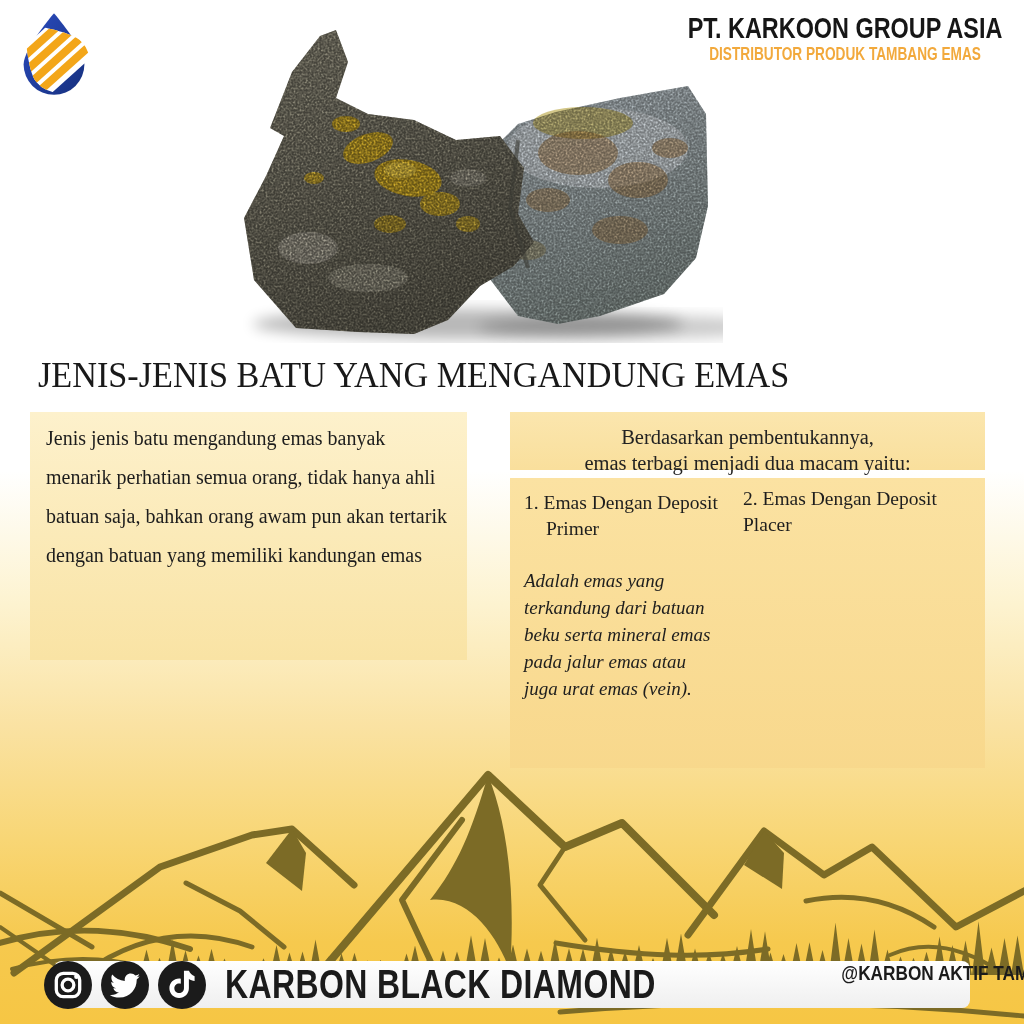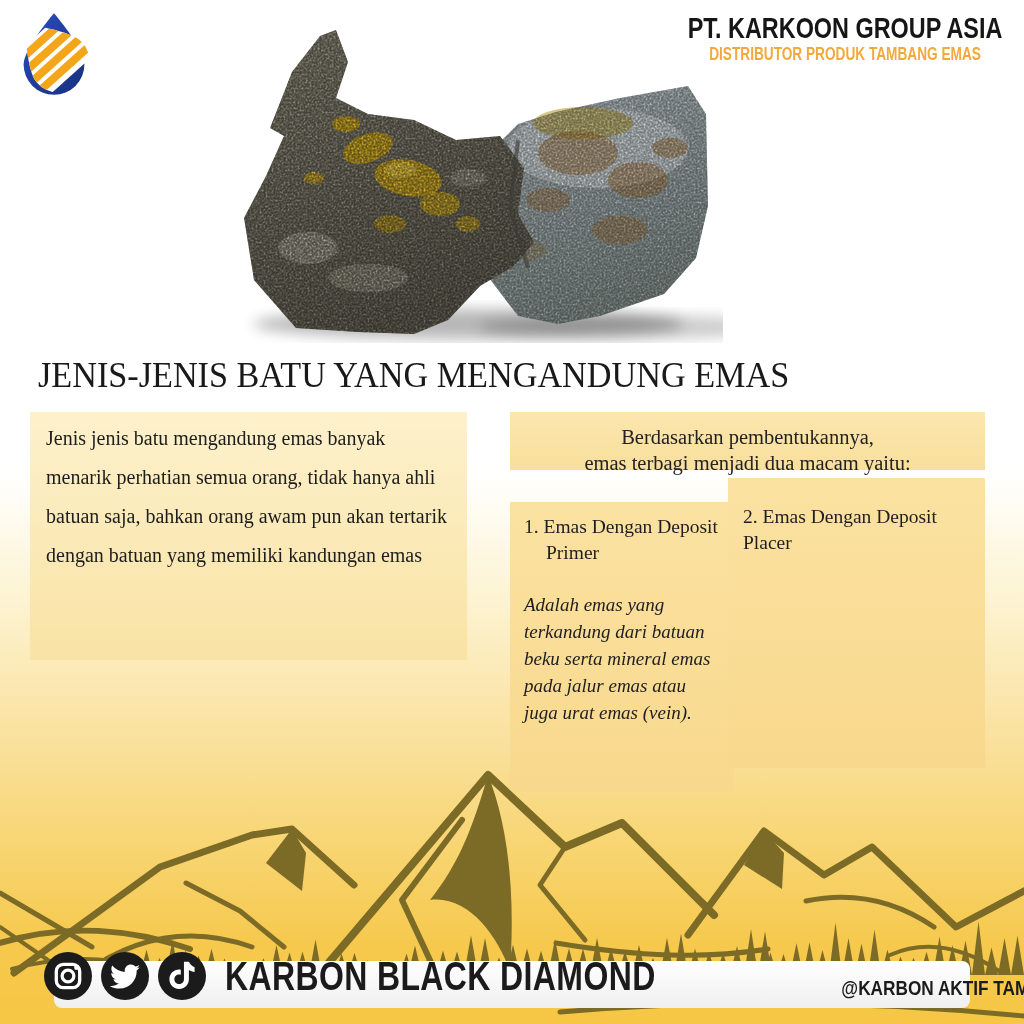--- a/index.html
+++ b/index.html
@@ -51,38 +51,38 @@
     left:510px; top:412px; width:475px; height:58px;
     background:linear-gradient(180deg,#fbe6ae,#f9df9c);
     text-align:center; padding-top:12px;
     font-size:20.5px; line-height:26px; color:#222222;
   }
   .col-card {
     top:478px; height:290px;
     background:linear-gradient(180deg,#fbe2a2,#f8d88c);
     color:#1e1e1e; font-size:19px; line-height:27px;
   }
-  .col1 { left:510px; width:224px; padding:12px 14px;margin-top:24px; }
-  .col2 { left:728px; width:257px; padding:26px 15px; }
+  .col1 { left:510px; width:224px; padding:12px 14px; }
+  .col2 { left:728px; width:257px; padding:8px 15px; }
   .col-title { font-size:19.5px; line-height:26px; }
   .hang { padding-left:22px; text-indent:-22px; }
   .col-body { margin-top:25px;font-style:italic; }
 
   
   .mountains { left:0; top:735px; width:1024px; height:245px; }
   .swoosh-bottom { left:0; top:998px; width:1024px; height:26px; }
   .mstroke { fill:none; stroke:#7c6b26; stroke-linecap:round; stroke-linejoin:round; }
   .mfill { fill:#7c6b26; }
 
   
   .footer-strip {
     left:54px; top:961px; width:916px; height:47px;
     background:linear-gradient(180deg,#ffffff,#efefef);
-    border-radius:8px; display:flex; align-items:flex-end;
-    padding:8px 14px; overflow:visible;
+    border-radius:8px; display:flex; align-items:flex-start;
+    padding:0 14px; overflow:visible;
   }
   .social { width:48px; height:48px; flex:0 0 auto; margin-right:9px; }
   .social:first-child { margin-left:-24px; }
   .footer-brand {
     font-family:"Liberation Sans", sans-serif; font-weight:800;
     font-size:41px; color:#1b1b1b; white-space:nowrap; letter-spacing:0.5px;
     transform:scaleX(.78); transform-origin:0 50%; margin-left:10px;
   }
   .footer-handle {
     margin-left:auto;

